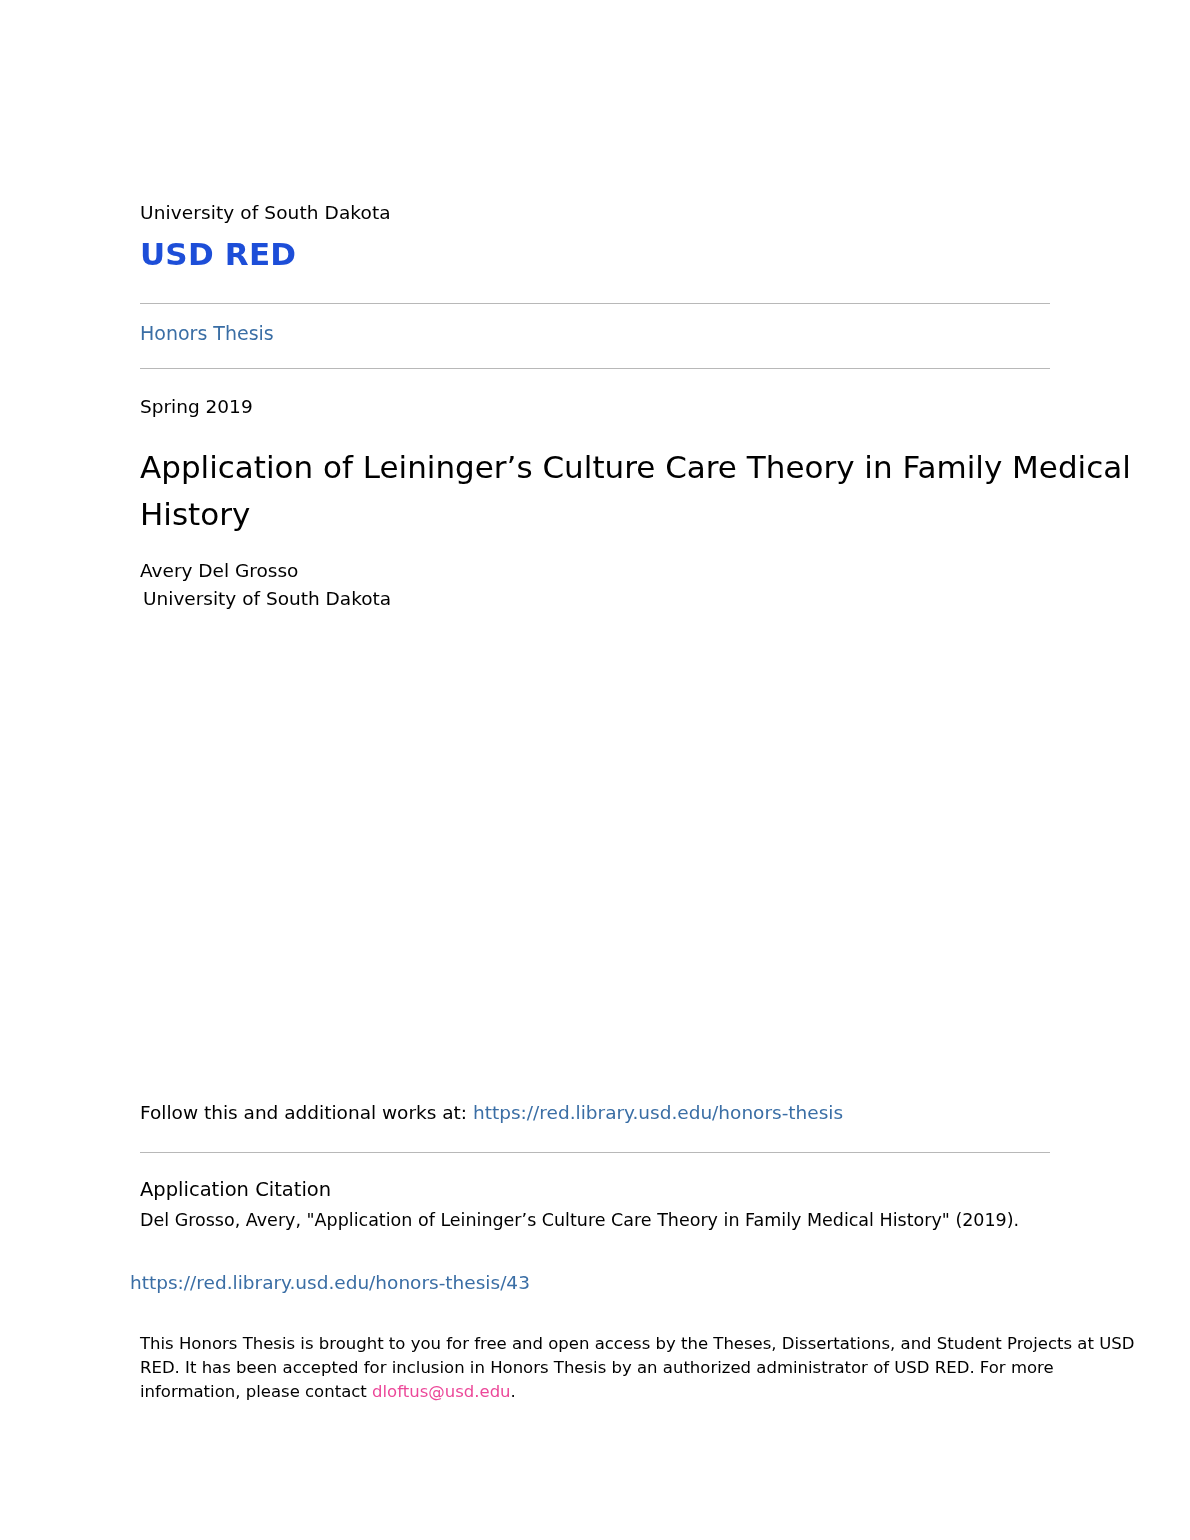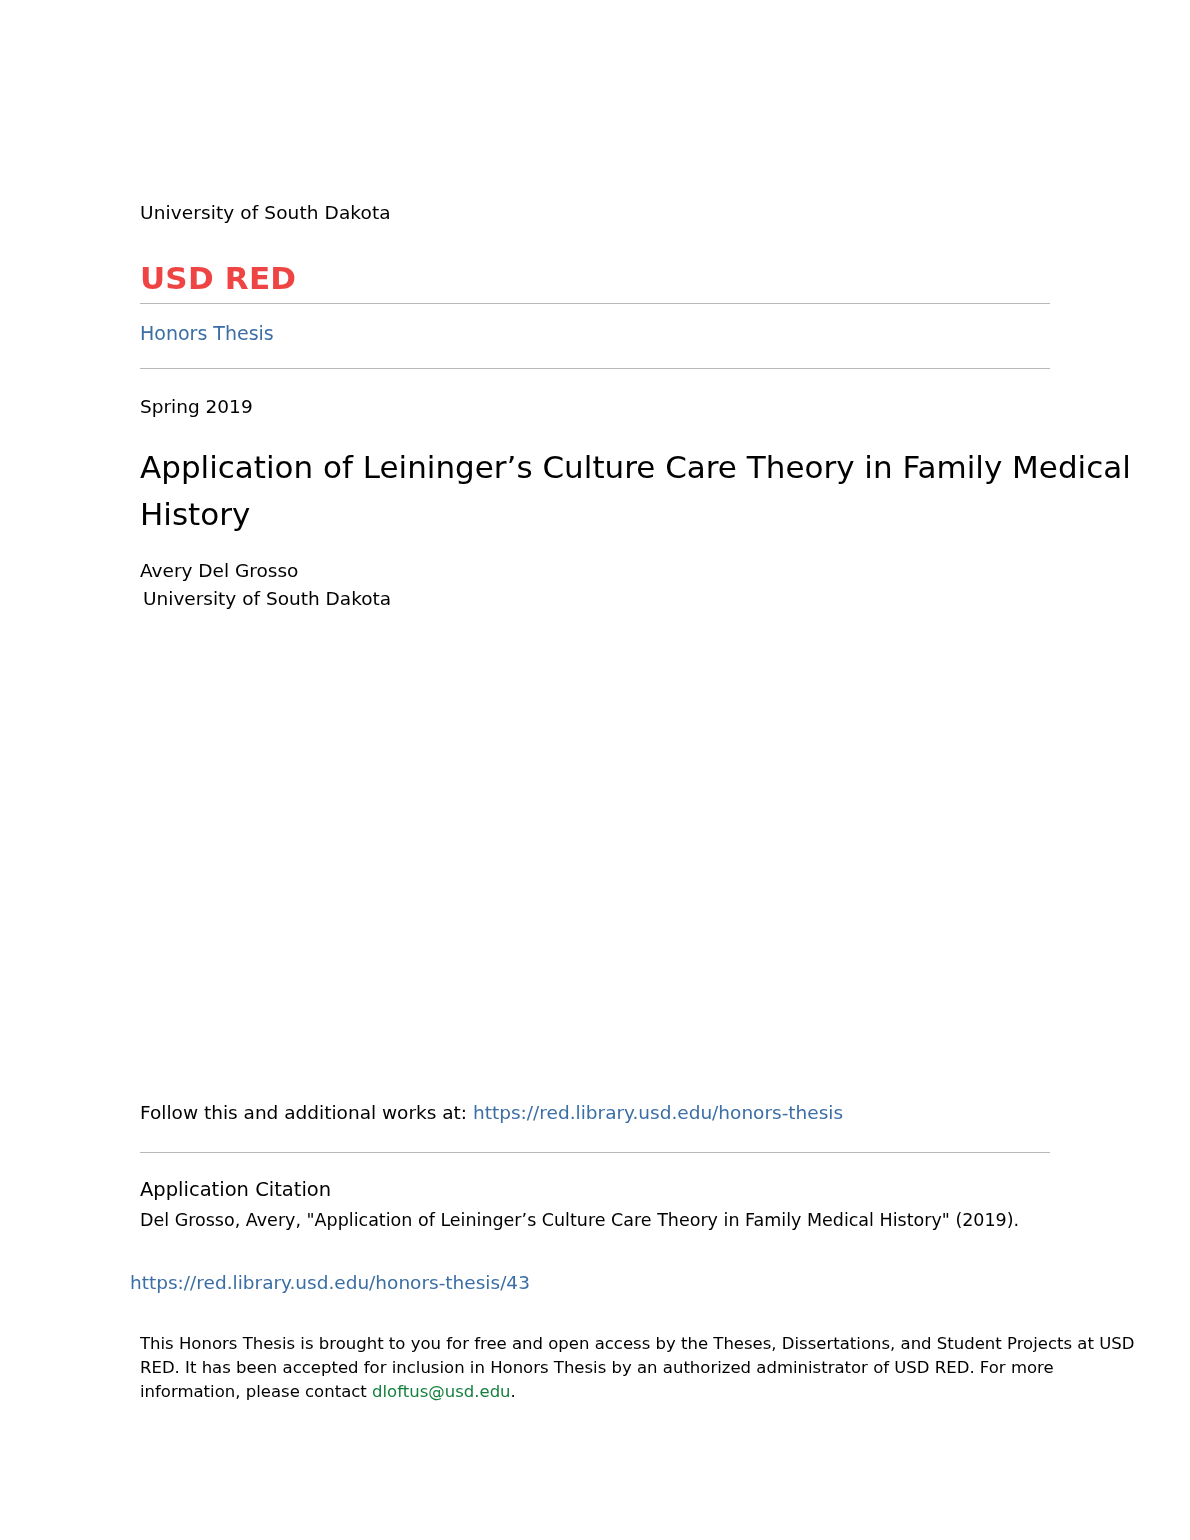--- a/index.html
+++ b/index.html
@@ -27,24 +27,23 @@
     top: 202px;
     font-size: 18.5px;
     color: #000000;
     letter-spacing: 0.1px;
   }
   .repo-title {
     position: absolute;
     left: 140px;
     top: 236px;
     font-size: 31px;
-    color: #ef4444;
+    color: #1d4ed8;
     font-weight: bold;
     letter-spacing: 0.2px;
-    margin-top: 24px;
   }
   .rule {
     position: absolute;
     left: 140px;
     width: 910px;
     border-top: 1px solid #b8b8b8;
     height: 0;
   }
   .rule-1 { top: 303px; }
   .rule-2 { top: 368px; }
@@ -142,21 +141,21 @@
   .footer-note {
     position: absolute;
     left: 140px;
     top: 1332px;
     width: 1000px;
     font-size: 16.5px;
     line-height: 1.46;
     color: #000000;
   }
   .footer-note a {
-    color: #15803d;
+    color: #ec4899;
     text-decoration: none;
   }
 </style>
 </head>
 <body>
 
 <div class="page">
 
   <div class="institution">University of South Dakota</div>
 

